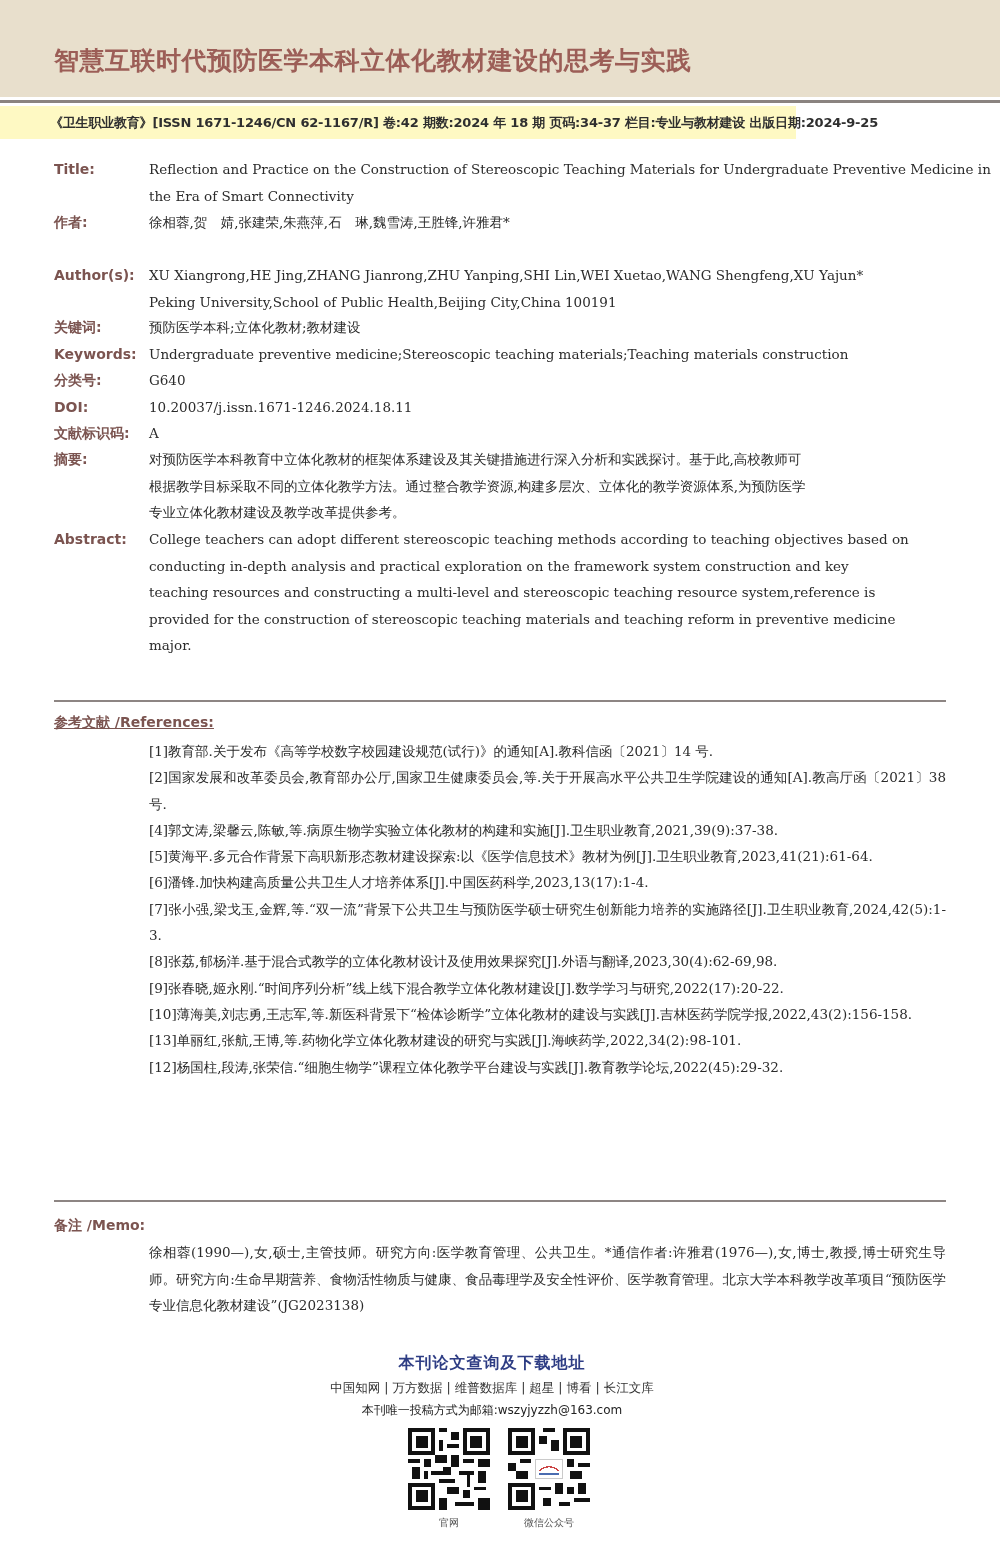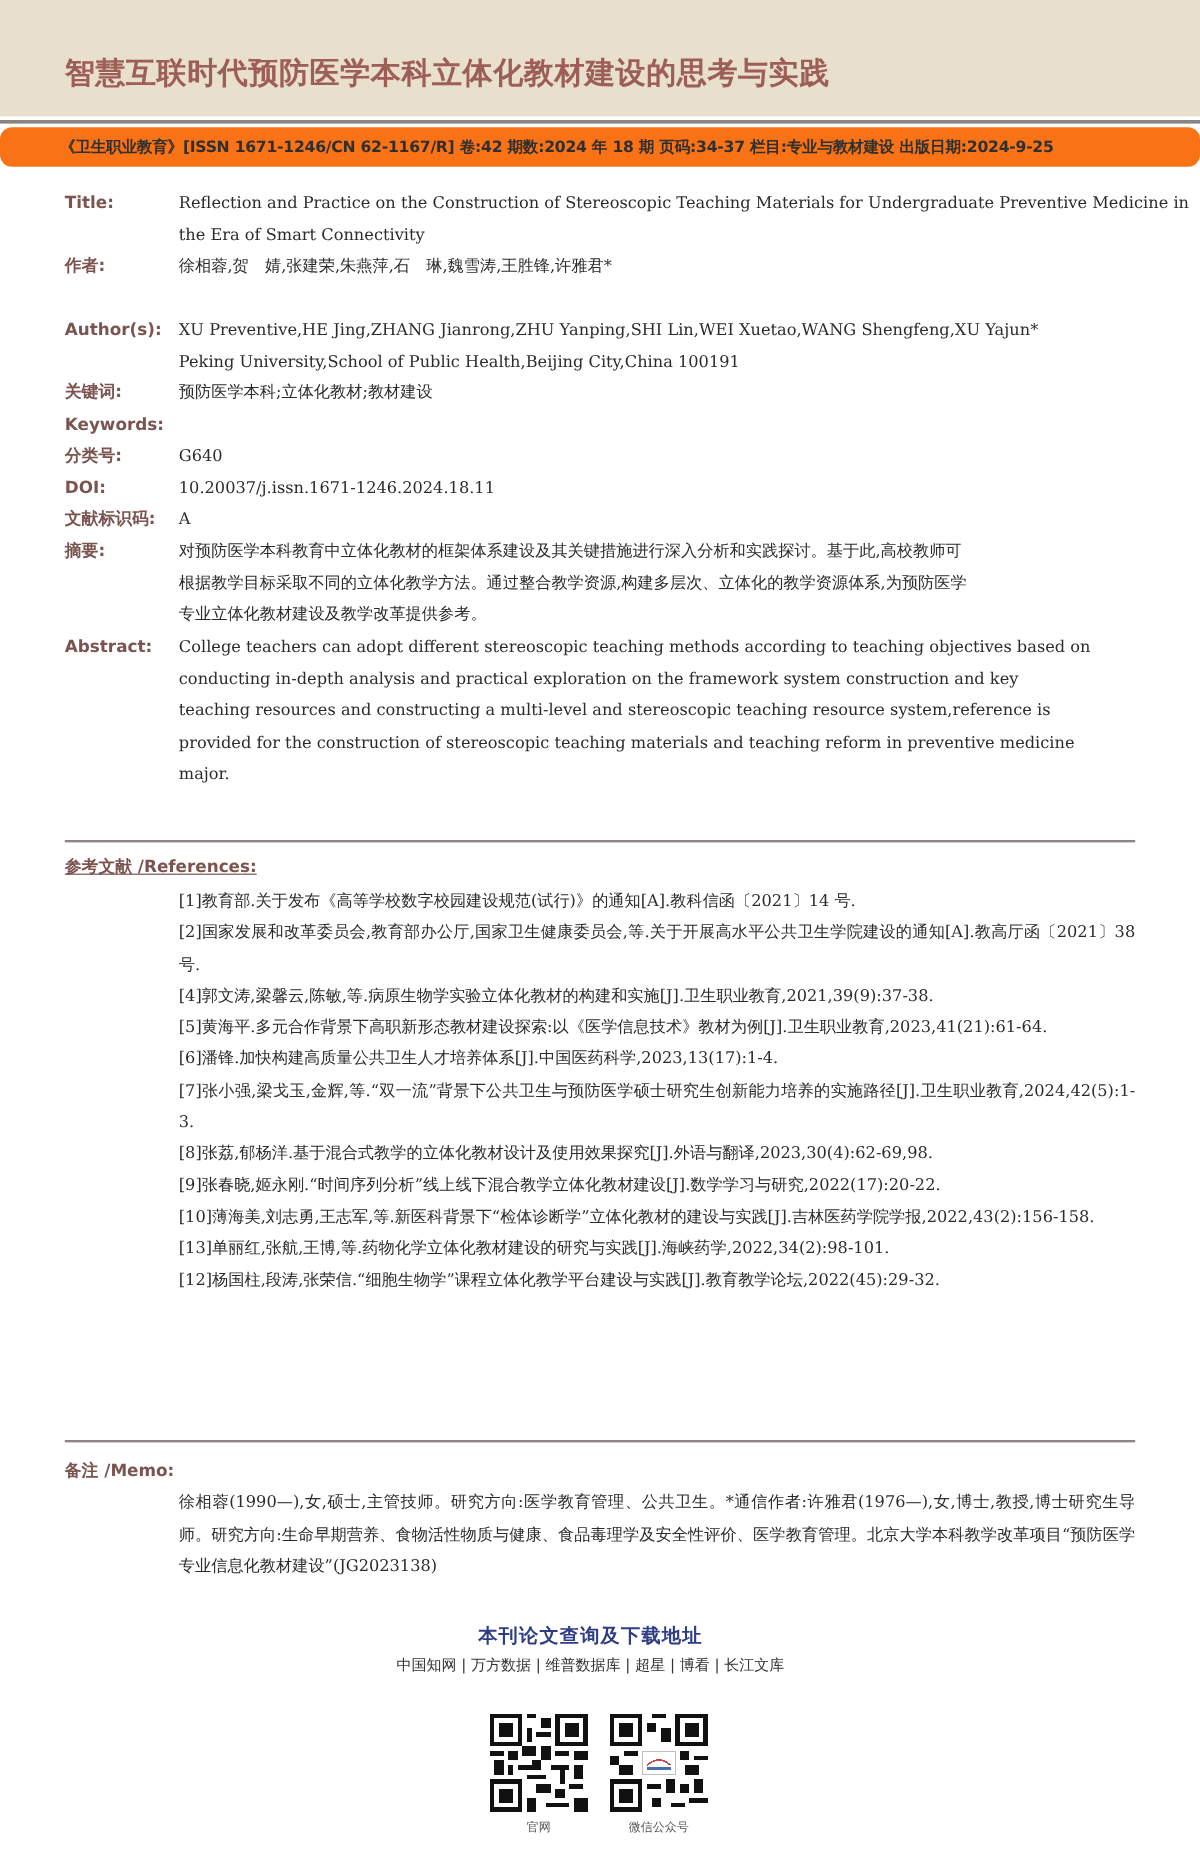--- a/index.html
+++ b/index.html
@@ -12,23 +12,22 @@
     }
     .title-band h1 {
       position: absolute; left: 54px; top: 44px;
       font-family: "DejaVu Sans", "Liberation Sans", sans-serif;
       font-size: 25px; font-weight: bold; color: #9c5e57; letter-spacing: 0.5px;
     }
     .band-rule {
       position: absolute; left: 0; top: 100px; width: 1000px; height: 3px; background: #8a8380;
     }
     .meta-bar {
-      position: absolute; left: 0; top: 106px; width: 1000px; height: 33px;
-      background: #f97316;
-      border-radius: 10px;
+      position: absolute; left: 0; top: 106px; width: 796px; height: 33px;
+      background: #fef9c3;
     }
     .meta-bar span {
       position: absolute; left: 50px; top: 8px;
       font-family: "DejaVu Sans", "Liberation Sans", sans-serif;
       font-size: 13px; font-weight: bold; color: #2f2f2f; white-space: nowrap; letter-spacing: -0.2px;
     }
 
     .field { position: absolute; left: 54px; width: 892px; }
     .lbl {
       position: absolute; left: 0; top: 0;
@@ -85,32 +84,33 @@
 <div class="field" style="top:209px;height:54px;">
   <span class="lbl">作者:</span>
   <div class="val">
     <span class="ln">徐相蓉,贺　婧,张建荣,朱燕萍,石　琳,魏雪涛,王胜锋,许雅君*</span>
   </div>
 </div>
 
 <div class="field" style="top:262px;height:54px;">
   <span class="lbl">Author(s):</span>
   <div class="val">
-    <span class="ln">XU Preventive,HE Jing,ZHANG Jianrong,ZHU Yanping,SHI Lin,WEI Xuetao,WANG Shengfeng,XU Yajun*</span>
+    <span class="ln">XU Xiangrong,HE Jing,ZHANG Jianrong,ZHU Yanping,SHI Lin,WEI Xuetao,WANG Shengfeng,XU Yajun*</span>
     <span class="ln">Peking University,School of Public Health,Beijing City,China  100191</span>
   </div>
 </div>
 
 <div class="field" style="top:314px;height:27px;">
   <span class="lbl">关键词:</span>
   <div class="val">预防医学本科;立体化教材;教材建设</div>
 </div>
 
 <div class="field" style="top:341px;height:27px;">
   <span class="lbl">Keywords:</span>
+  <div class="val" style="white-space:nowrap;">Undergraduate preventive medicine;Stereoscopic teaching materials;Teaching materials construction</div>
 </div>
 
 <div class="field" style="top:367px;height:27px;">
   <span class="lbl">分类号:</span>
   <div class="val">G640</div>
 </div>
 
 <div class="field" style="top:394px;height:27px;">
   <span class="lbl">DOI:</span>
   <div class="val">10.20037/j.issn.1671-1246.2024.18.11</div>
@@ -159,20 +159,21 @@
 </div>
 
 <div class="rule" style="top:1200px;"></div>
 
 <div class="section-head" style="top:1217px;">备注 /Memo:</div>
 <div class="memo">徐相蓉(1990—),女,硕士,主管技师。研究方向:医学教育管理、公共卫生。*通信作者:许雅君(1976—),女,博士,教授,博士研究生导师。研究方向:生命早期营养、食物活性物质与健康、食品毒理学及安全性评价、医学教育管理。北京大学本科教学改革项目“预防医学专业信息化教材建设”(JG2023138)</div>
 
 <div class="footer">
   <div class="f-title">本刊论文查询及下载地址</div>
   <div class="f-db">中国知网 | 万方数据 | 维普数据库 | 超星 | 博看 | 长江文库</div>
+  <div class="f-email">本刊唯一投稿方式为邮箱:wszyjyzzh@163.com</div>
 </div>
 
 <div class="qr-row">
   <div class="qr" style="left:0;">
     <svg viewBox="0 0 21 21" shape-rendering="crispEdges">
       <rect width="21" height="21" fill="#fff"></rect>
       <g fill="#111">
         <rect x="0" y="0" width="7" height="7"></rect>
           <rect x="1" y="1" width="5" height="5" fill="#fff"></rect>
           <rect x="2" y="2" width="3" height="3"></rect>

